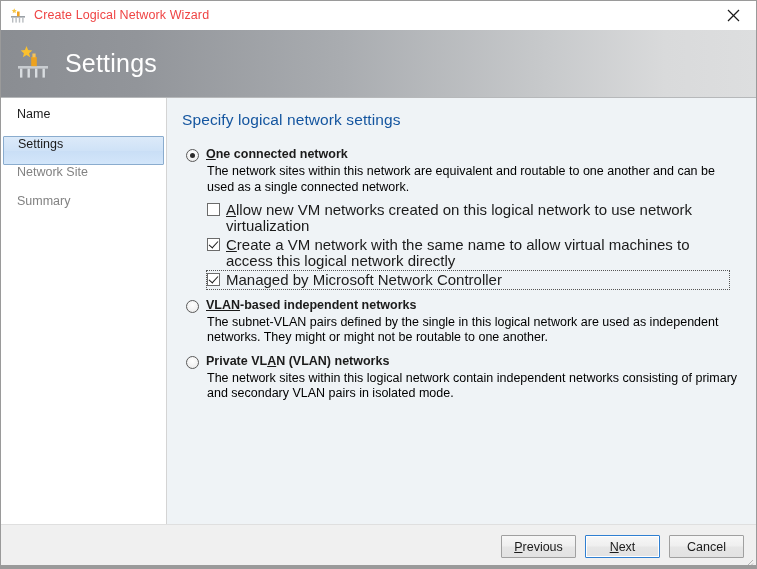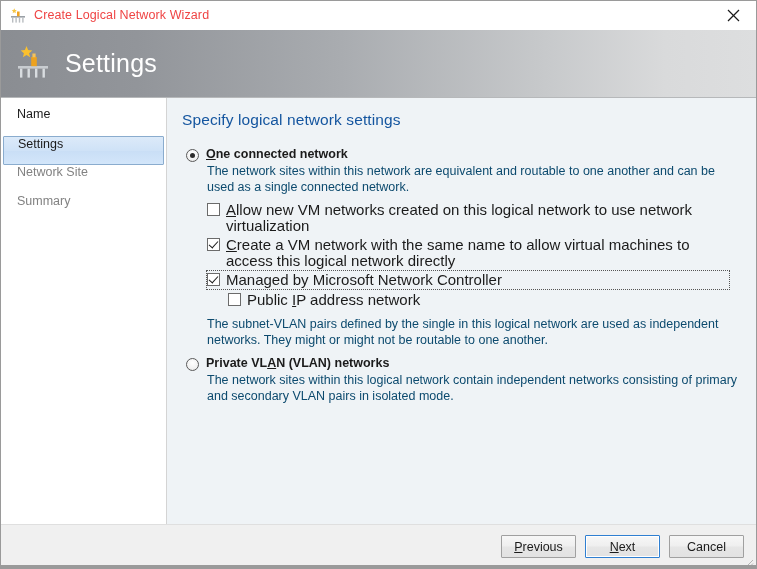--- a/index.html
+++ b/index.html
@@ -179,21 +179,21 @@
 
   .opt-label {
     font-size: 12.5px;
     color: #1b1b1b;
     font-weight: bold;
     line-height: 15px;
   }
 
   .opt-desc {
     font-size: 12.5px;
-    color: #0c4a6e;
+    color: #000000;
     line-height: 15.5px;
     margin: 0 0 6px 25px;
     max-width: 540px;
   }
 
   
   .cb-row {
     display: flex;
     align-items: flex-start;
     margin: 0 0 2px 25px;
@@ -362,27 +362,27 @@
         <div class="cb-row">
           <div class="checkbox checked"></div>
           <div class="cb-label"><span></span><u>C</u><span>reate a VM network with the same name to allow virtual machines to access this logical network directly</span></div>
         </div>
 
         <div class="cb-row focused">
           <div class="checkbox checked"></div>
           <div class="cb-label"><span>Managed by Microsoft Network Controller</span><u></u><span></span></div>
         </div>
 
-        <div class="cb-row indent2">
-          <div class="checkbox"></div>
-          <div class="cb-label"><span>Public </span><u>I</u><span>P address network</span></div>
-        </div>
       </div>
 
       <div class="option-block" style="margin-top:9px;">
+        <div class="opt-row">
+          <div class="radio"></div>
+          <div class="opt-label"><span></span><u>VLAN</u><span>-based independent networks</span></div>
+        </div>
         <div class="opt-desc">The subnet-VLAN pairs defined by the single in this logical network are used as independent networks. They might or might not be routable to one another.</div>
       </div>
 
       <div class="option-block" style="margin-top:8px;">
         <div class="opt-row">
           <div class="radio"></div>
           <div class="opt-label"><span>Private VL</span><u>A</u><span>N (VLAN) networks</span></div>
         </div>
         <div class="opt-desc">The network sites within this logical network contain independent networks consisting of primary and secondary VLAN pairs in isolated mode.</div>
       </div>

